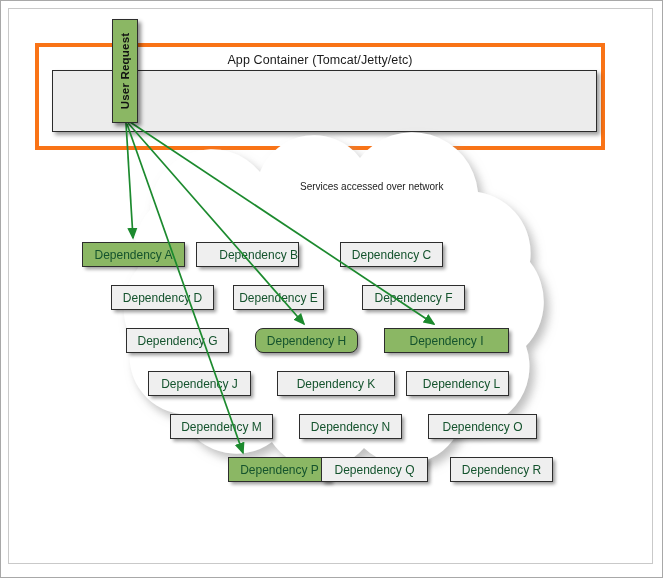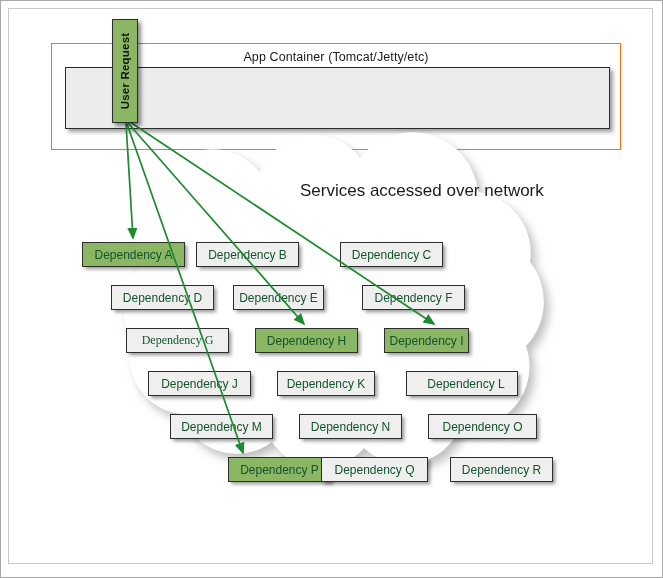--- a/index.html
+++ b/index.html
@@ -32,27 +32,27 @@
     left: 8px; top: 8px;
     width: 645px; height: 556px;
     box-sizing: border-box;
     border: 1px solid #c9c9c9;
     background: #ffffff;
   }
 
   
   .app-container {
     position: absolute;
-    left: 51px;
+    left: 35px;
     top: 43px;
     width: 570px;
     height: 107px;
     box-sizing: border-box;
     background: #ffffff;
-    border: 1px solid #f97316;
+    border: 4px solid #f97316;
   }
   .app-container-title {
     position: absolute;
     left: 0;
     top: 6px;
     width: 100%;
     text-align: center;
     font-size: 12.5px;
     color: #1b1b1b;
     letter-spacing: 0.1px;
@@ -99,21 +99,21 @@
     position: absolute;
     left: 0; top: 0;
     width: 663px; height: 578px;
     z-index: 5;
     pointer-events: none;
   }
   .services-label {
     position: absolute;
     left: 300px;
     top: 181px;
-    font-size: 17px;
+    font-size: 10px;
     color: #1b1b1b;
     z-index: 12;
     white-space: nowrap;
   }
 
   
   .dep {
     position: absolute;
     height: 25px;
     box-sizing: border-box;
@@ -176,51 +176,51 @@
 
   <div class="app-container">
     <div class="app-container-title">App Container (Tomcat/Jetty/etc)</div>
     <div class="app-container-inner"></div>
   </div>
 
   <div id="dep-host">
       <div class="dep green" style="left: 82px; top: 242px; width: 103px;">
         <span>Dependency A</span>
       </div>
-      <div class="dep" style="left: 196px; top: 242px; width: 103px;">
+      <div class="dep" style="left: 196px; top: 242px; width: 103px; justify-content: flex-end;">
         <span>Dependency B</span>
       </div>
       <div class="dep" style="left: 340px; top: 242px; width: 103px;">
         <span>Dependency C</span>
       </div>
       <div class="dep" style="left: 104px; top: 285px; width: 103px; margin-left: 7px;">
         <span>Dependency D</span>
       </div>
       <div class="dep" style="left: 233px; top: 285px; width: 91px;">
         <span>Dependency E</span>
       </div>
       <div class="dep" style="left: 362px; top: 285px; width: 103px;">
         <span>Dependency F</span>
       </div>
-      <div class="dep" style="left: 126px; top: 328px; width: 103px; font-family: Liberation Serif, serif;">
+      <div class="dep" style="left: 126px; top: 328px; width: 103px;">
         <span>Dependency G</span>
       </div>
-      <div class="dep green" style="left: 255px; top: 328px; width: 103px;">
+      <div class="dep green" style="left: 255px; top: 328px; width: 103px; border-radius: 8px;">
         <span>Dependency H</span>
       </div>
-      <div class="dep green" style="left: 384px; top: 328px; width: 85px;">
+      <div class="dep green" style="left: 384px; top: 328px; width: 125px;">
         <span>Dependency I</span>
       </div>
       <div class="dep" style="left: 148px; top: 371px; width: 103px;">
         <span>Dependency J</span>
       </div>
-      <div class="dep" style="left: 277px; top: 371px; width: 98px; text-align: center;">
+      <div class="dep" style="left: 277px; top: 371px; width: 118px; text-align: center;">
         <span>Dependency K</span>
       </div>
-      <div class="dep" style="left: 406px; top: 371px; width: 112px; padding-left: 8px;">
+      <div class="dep" style="left: 406px; top: 371px; width: 103px; padding-left: 8px;">
         <span>Dependency L</span>
       </div>
       <div class="dep" style="left: 170px; top: 414px; width: 103px;">
         <span>Dependency M</span>
       </div>
       <div class="dep" style="left: 299px; top: 414px; width: 103px;">
         <span>Dependency N</span>
       </div>
       <div class="dep" style="left: 428px; top: 414px; width: 109px;">
         <span>Dependency O</span>

